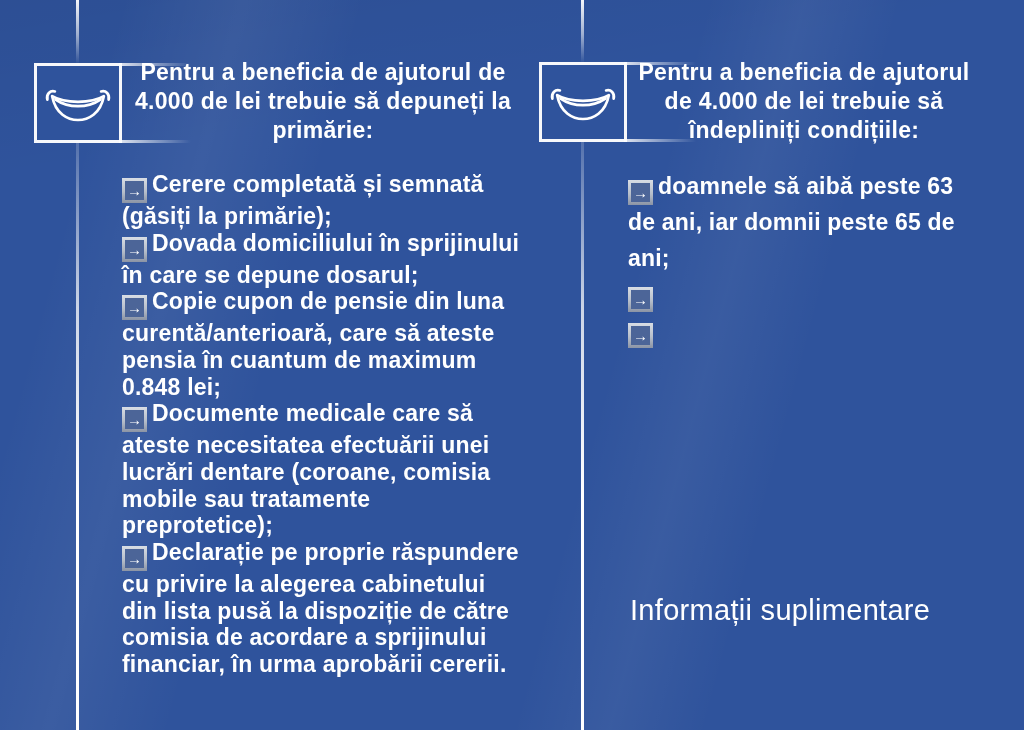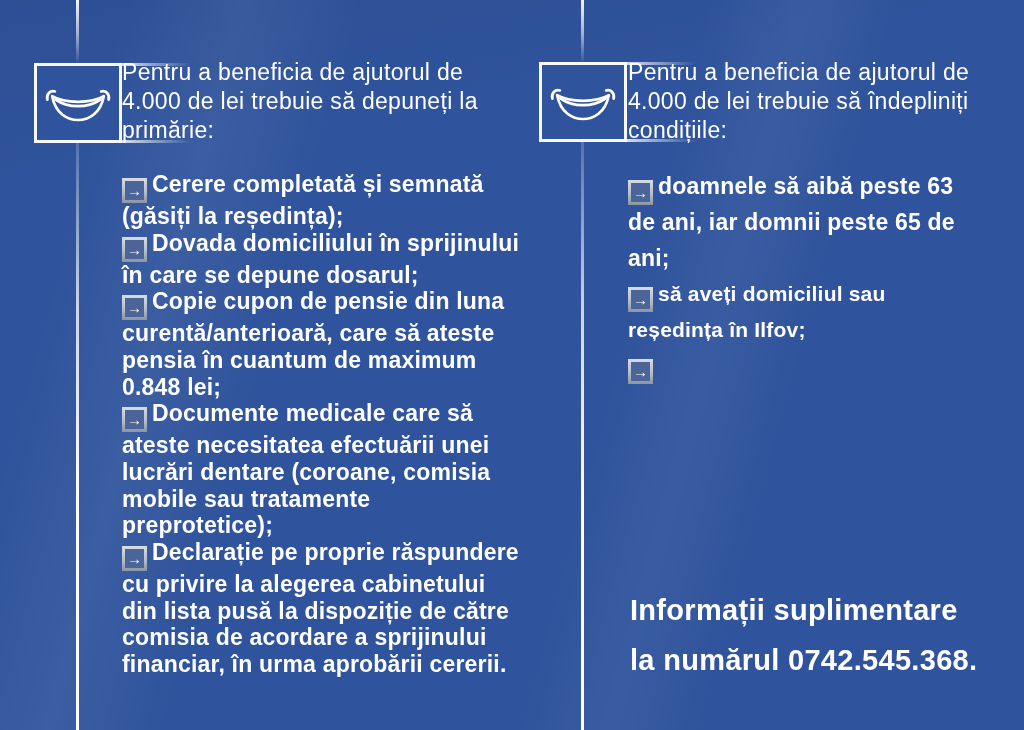--- a/index.html
+++ b/index.html
@@ -40,43 +40,44 @@
     content:"";position:absolute;left:100%;bottom:-3px;width:72px;height:3px;
     background:linear-gradient(to right, rgba(255,255,255,0.85), rgba(255,255,255,0));
   }
   .smile-svg{width:68px;height:46px;display:block;}
 
   .col{position:absolute;}
   #col-left{left:122px;top:58px;width:402px;}
   #col-right{left:628px;top:58px;width:352px;}
 
   .heading{
-    font-size:23px;line-height:1.26;font-weight:400;letter-spacing:0.3px;
+    font-size:23px;line-height:1.26;font-weight:700;letter-spacing:0.3px;
     margin:0 0 0 0;
+    text-align:center;
   }
   .list{margin-top:26px;}
   #col-left .list{font-size:23px;line-height:1.16;font-weight:600;letter-spacing:0.2px;}
   #col-right .list{font-size:23px;line-height:1.55;font-weight:600;letter-spacing:0.2px;margin-top:24px;}
   #col-right .list .item:nth-child(2) .item-text{font-size:21px;}
   .item{margin:0;}
 
   .bullet{
     display:inline-block;width:25px;height:25px;box-sizing:border-box;
     padding:3px;margin-right:5px;vertical-align:-4px;
     background:linear-gradient(180deg,#d8dde4 0%,#b7bfcb 55%,#8b94a5 100%);
   }
   .bullet-core{
     display:flex;width:100%;height:100%;align-items:center;justify-content:center;
     background:#4c6598;color:#ffffff;
     font-size:15px;font-weight:700;line-height:1;
   }
 
   .footer{
     position:absolute;left:630px;top:585px;width:380px;
-    font-size:29px;line-height:1.74;font-weight:700;letter-spacing:0.3px;
+    font-size:29px;line-height:1.74;font-weight:400;letter-spacing:0.3px;
   }
 </style>
 </head>
 <body>
 
 <div class="streaks"></div>
 
 <div id="vline-left-top" class="vline top"></div>
 <div id="vline-left-bottom" class="vline bottom"></div>
 <div id="vline-right-top" class="vline top"></div>
@@ -96,33 +97,32 @@
     <path d="M5 27 C3 19 9 13 16 15"></path>
     <path d="M95 27 C97 19 91 13 84 15"></path>
     <path d="M12 22 C30 33 70 33 88 22 C83 48 65 57 50 57 C35 57 17 48 12 22 Z"></path>
     <path d="M17 27 C36 40 64 40 83 27"></path>
   </svg>
 </div>
 
 <div id="col-left" class="col">
   <p class="heading">Pentru a beneficia de ajutorul de 4.000 de lei trebuie să depuneți la primărie:</p>
   <div class="list">
-    <div class="item"><span class="bullet"><span class="bullet-core">→</span></span><span class="item-text">Cerere completată și semnată (găsiți la reședința);</span></div>
+    <div class="item"><span class="bullet"><span class="bullet-core">→</span></span><span class="item-text">Cerere completată și semnată (găsiți la primărie);</span></div>
     <div class="item"><span class="bullet"><span class="bullet-core">→</span></span><span class="item-text">Dovada domiciliului în sprijinului în care se depune dosarul;</span></div>
     <div class="item"><span class="bullet"><span class="bullet-core">→</span></span><span class="item-text">Copie cupon de pensie din luna curentă/anterioară, care să ateste pensia în cuantum de maximum 0.848 lei;</span></div>
     <div class="item"><span class="bullet"><span class="bullet-core">→</span></span><span class="item-text">Documente medicale care să ateste necesitatea efectuării unei lucrări dentare (coroane, comisia mobile sau tratamente preprotetice);</span></div>
     <div class="item"><span class="bullet"><span class="bullet-core">→</span></span><span class="item-text">Declarație pe proprie răspundere cu privire la alegerea cabinetului din lista pusă la dispoziție de către comisia de acordare a sprijinului financiar, în urma aprobării cererii.</span></div>
   </div>
 </div>
 
 <div id="col-right" class="col">
   <p class="heading">Pentru a beneficia de ajutorul de 4.000 de lei trebuie să îndepliniți condițiile:</p>
   <div class="list">
     <div class="item"><span class="bullet"><span class="bullet-core">→</span></span><span class="item-text">doamnele să aibă peste 63 de ani, iar domnii peste 65 de ani;</span></div>
-    <div class="item"><span class="bullet"><span class="bullet-core">→</span></span><span class="item-text">să aveți domiciliul sau reședința în Ilfov;</span></div>
+    <div class="item"><span class="bullet"><span class="bullet-core">→</span></span></div>
     <div class="item"><span class="bullet"><span class="bullet-core">→</span></span></div>
   </div>
 </div>
 
 <div class="footer">
   <div>Informații suplimentare</div>
-  <div>la numărul 0742.545.368.</div>
 </div>
 
 </body></html>

